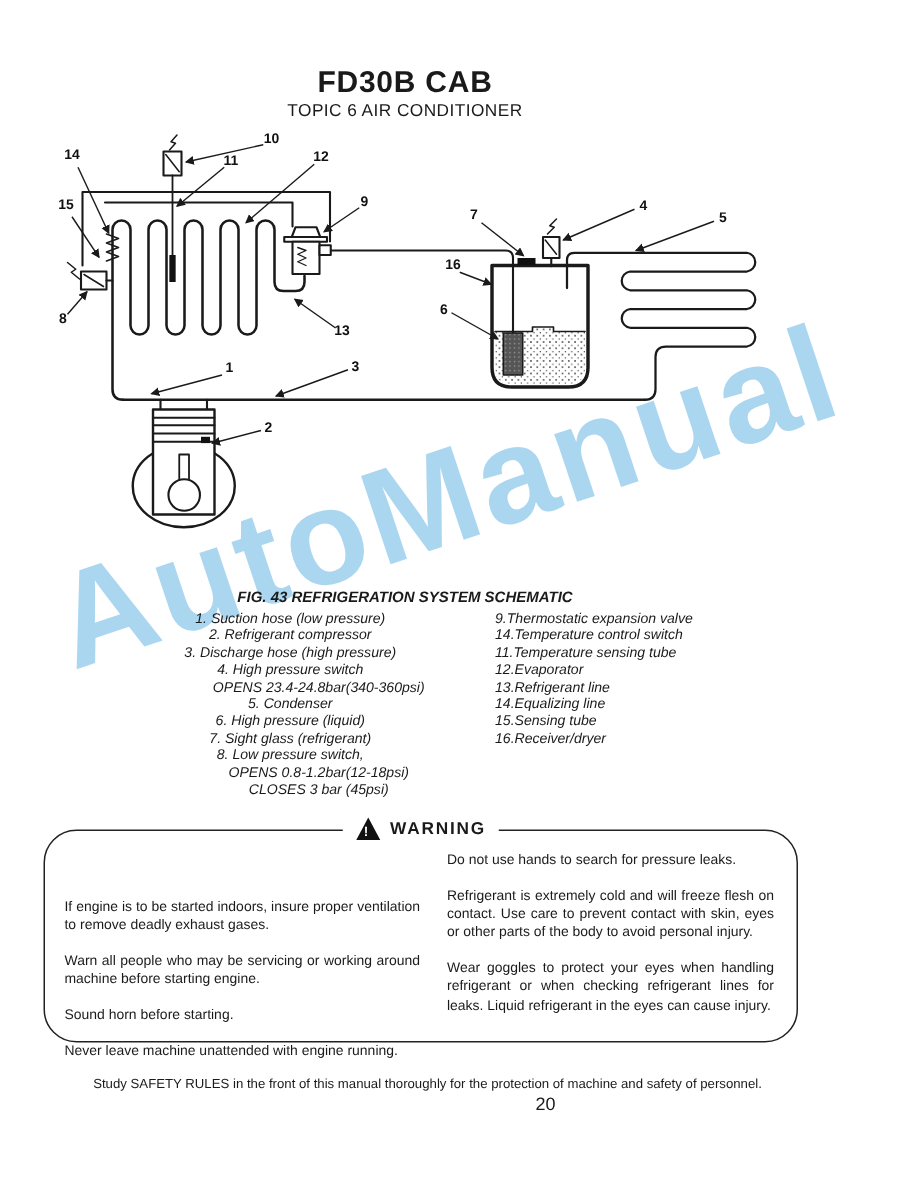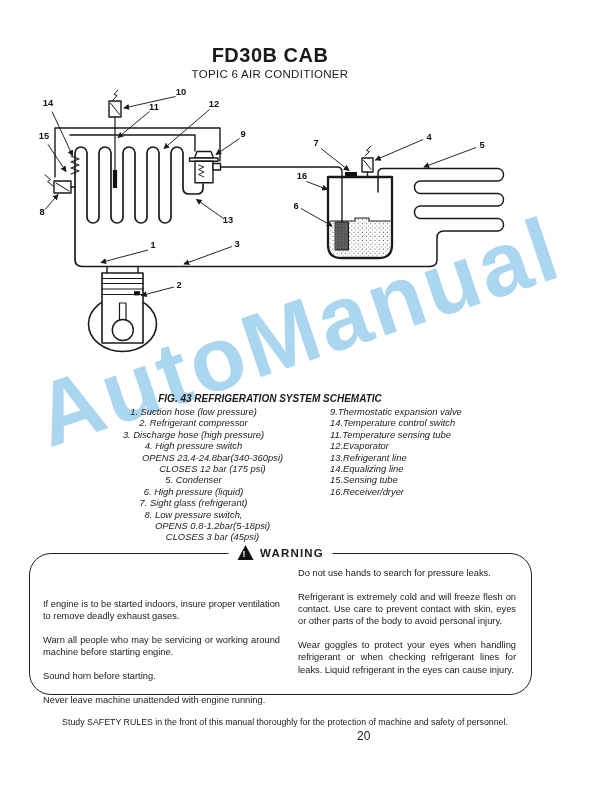--- a/index.html
+++ b/index.html
@@ -160,26 +160,25 @@
 <div class="layer caption">FIG. 43 REFRIGERATION SYSTEM SCHEMATIC</div>
 
 <div class="layer parts">
   <div class="col-left">
 
   <div class="pl-line">1. Suction hose (low pressure)</div>
       <div class="pl-line">2. Refrigerant compressor</div>
       <div class="pl-line">3. Discharge hose (high pressure)</div>
       <div class="pl-line">4. High pressure switch</div>
       <div class="pl-line indent">OPENS 23.4-24.8bar(340-360psi)</div>
-      <div class="pl-line indent">CLOSES 12 bar (175 psi)</div>
       <div class="pl-line">5. Condenser</div>
       <div class="pl-line">6. High pressure (liquid)</div>
       <div class="pl-line">7. Sight glass (refrigerant)</div>
       <div class="pl-line">8. Low pressure switch,</div>
-      <div class="pl-line indent">OPENS 0.8-1.2bar(5-18psi)</div>
+      <div class="pl-line indent">OPENS 0.8-1.2bar(12-18psi)</div>
       <div class="pl-line indent">CLOSES 3 bar (45psi)</div>
     </div>
   <div class="col-right">
 
   <div class="pl-line">9.Thermostatic expansion valve</div>
       <div class="pl-line">14.Temperature control switch</div>
       <div class="pl-line">11.Temperature sensing tube</div>
       <div class="pl-line">12.Evaporator</div>
       <div class="pl-line">13.Refrigerant line</div>
       <div class="pl-line">14.Equalizing line</div>

